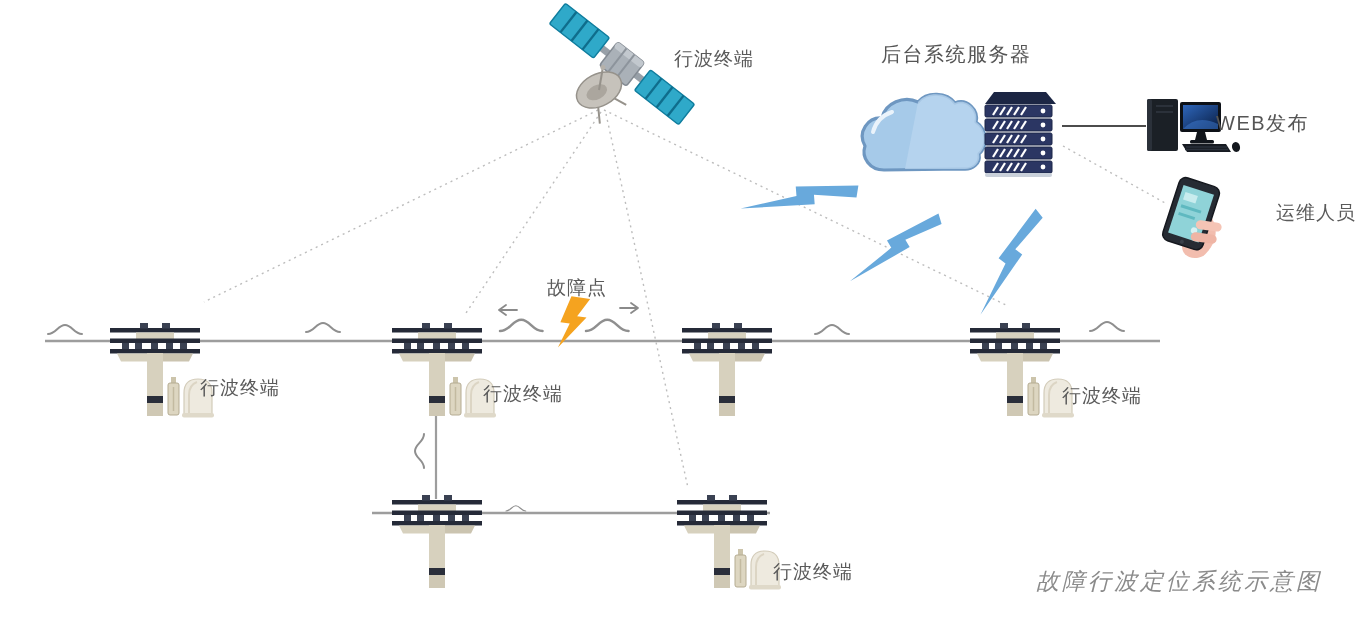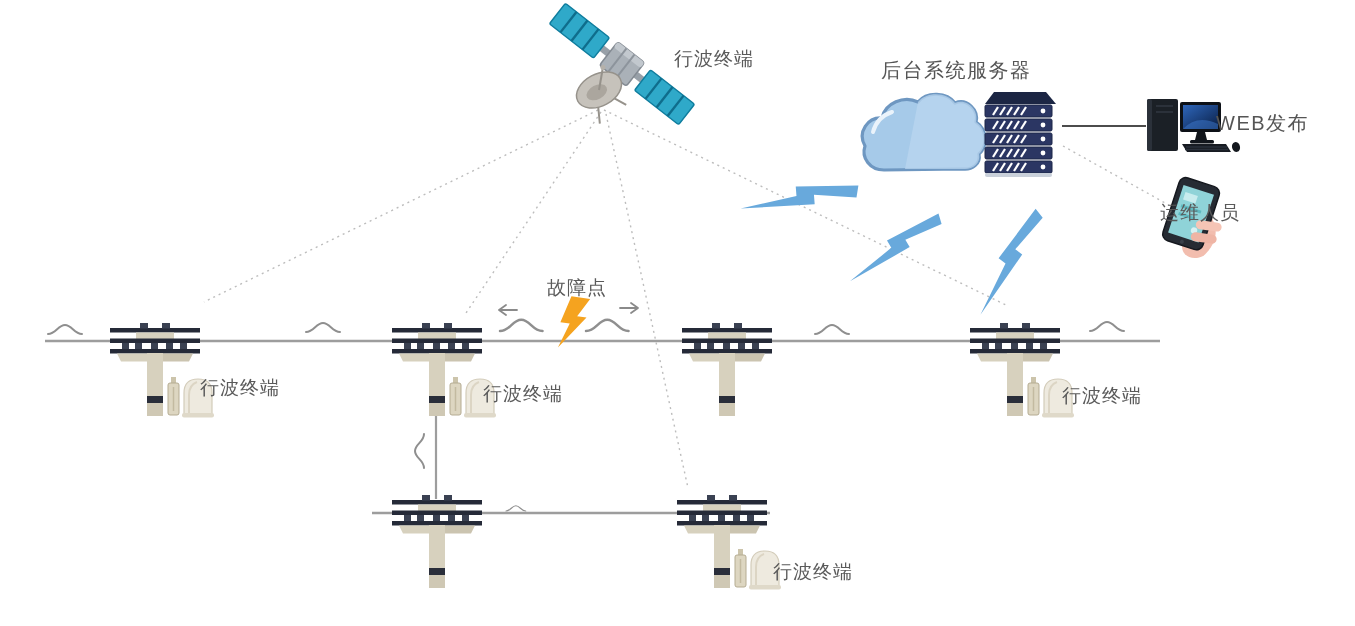--- a/index.html
+++ b/index.html
@@ -196,22 +196,23 @@
       <rect x="-13" y="2" width="17" height="3" fill="#5fb9c0"></rect>
       <circle cx="7" cy="15" r="3.2" fill="#d7f2f3"></circle>
       <circle cx="-1" cy="29.5" r="2" fill="#3a404a"></circle>
       <rect x="6" y="4" width="26" height="9" rx="4.5" fill="#f5c4b5" transform="rotate(-10 6 4)"></rect>
       <rect x="5" y="17" width="26" height="9" rx="4.5" fill="#efb5a5" transform="rotate(-10 5 17)"></rect>
     </g>
   </g>
 </svg>
 
 <div class="lbl" style="left:674px;top:49px;">行波终端</div>
-<div class="lbl big" style="left:881px;top:60px;">后台系统服务器</div>
+<div class="lbl big" style="left:881px;top:44px;">后台系统服务器</div>
 <div class="lbl big" style="left:1216px;top:113px;">WEB发布</div>
-<div class="lbl" style="left:1160px;top:203px;">运维人员</div>
+<div class="lbl" style="left:1276px;top:203px;">运维人员</div>
 <div class="lbl" style="left:547px;top:278px;">故障点</div>
 <div class="lbl" style="left:200px;top:378px;">行波终端</div>
 <div class="lbl" style="left:483px;top:384px;">行波终端</div>
 <div class="lbl" style="left:1062px;top:386px;">行波终端</div>
 <div class="lbl" style="left:773px;top:562px;">行波终端</div>
+<div class="caption">故障行波定位系统示意图</div>
 
 </div>
 
 </body></html>

